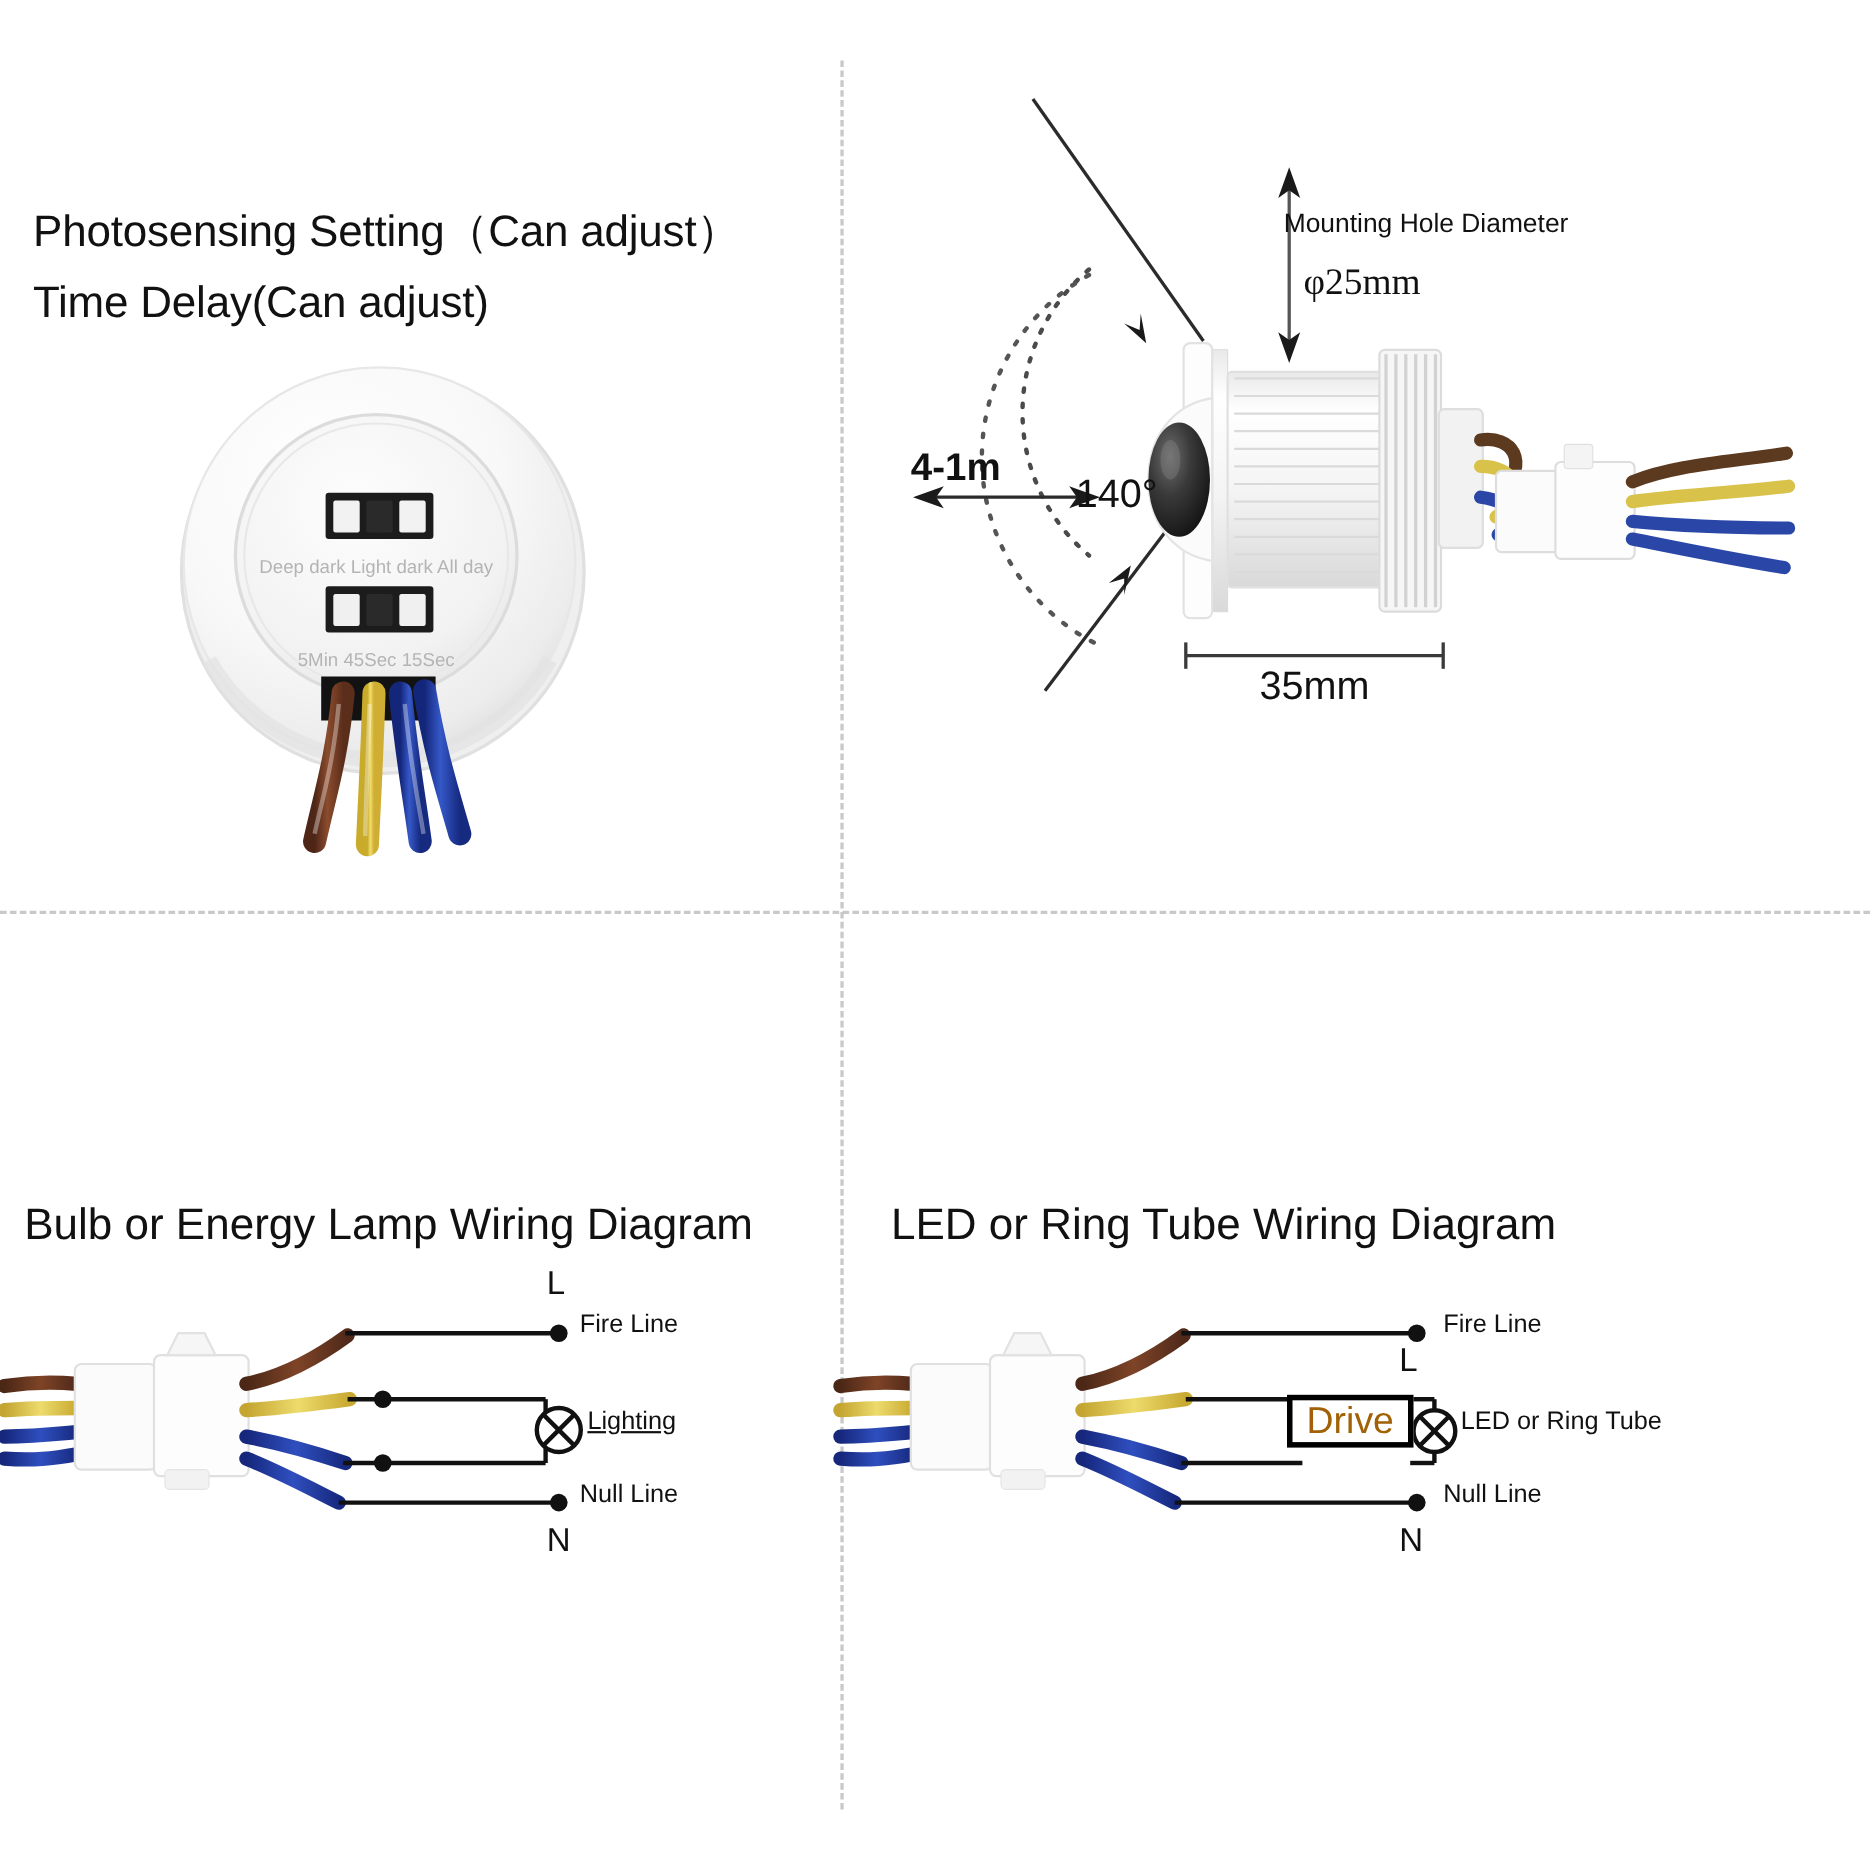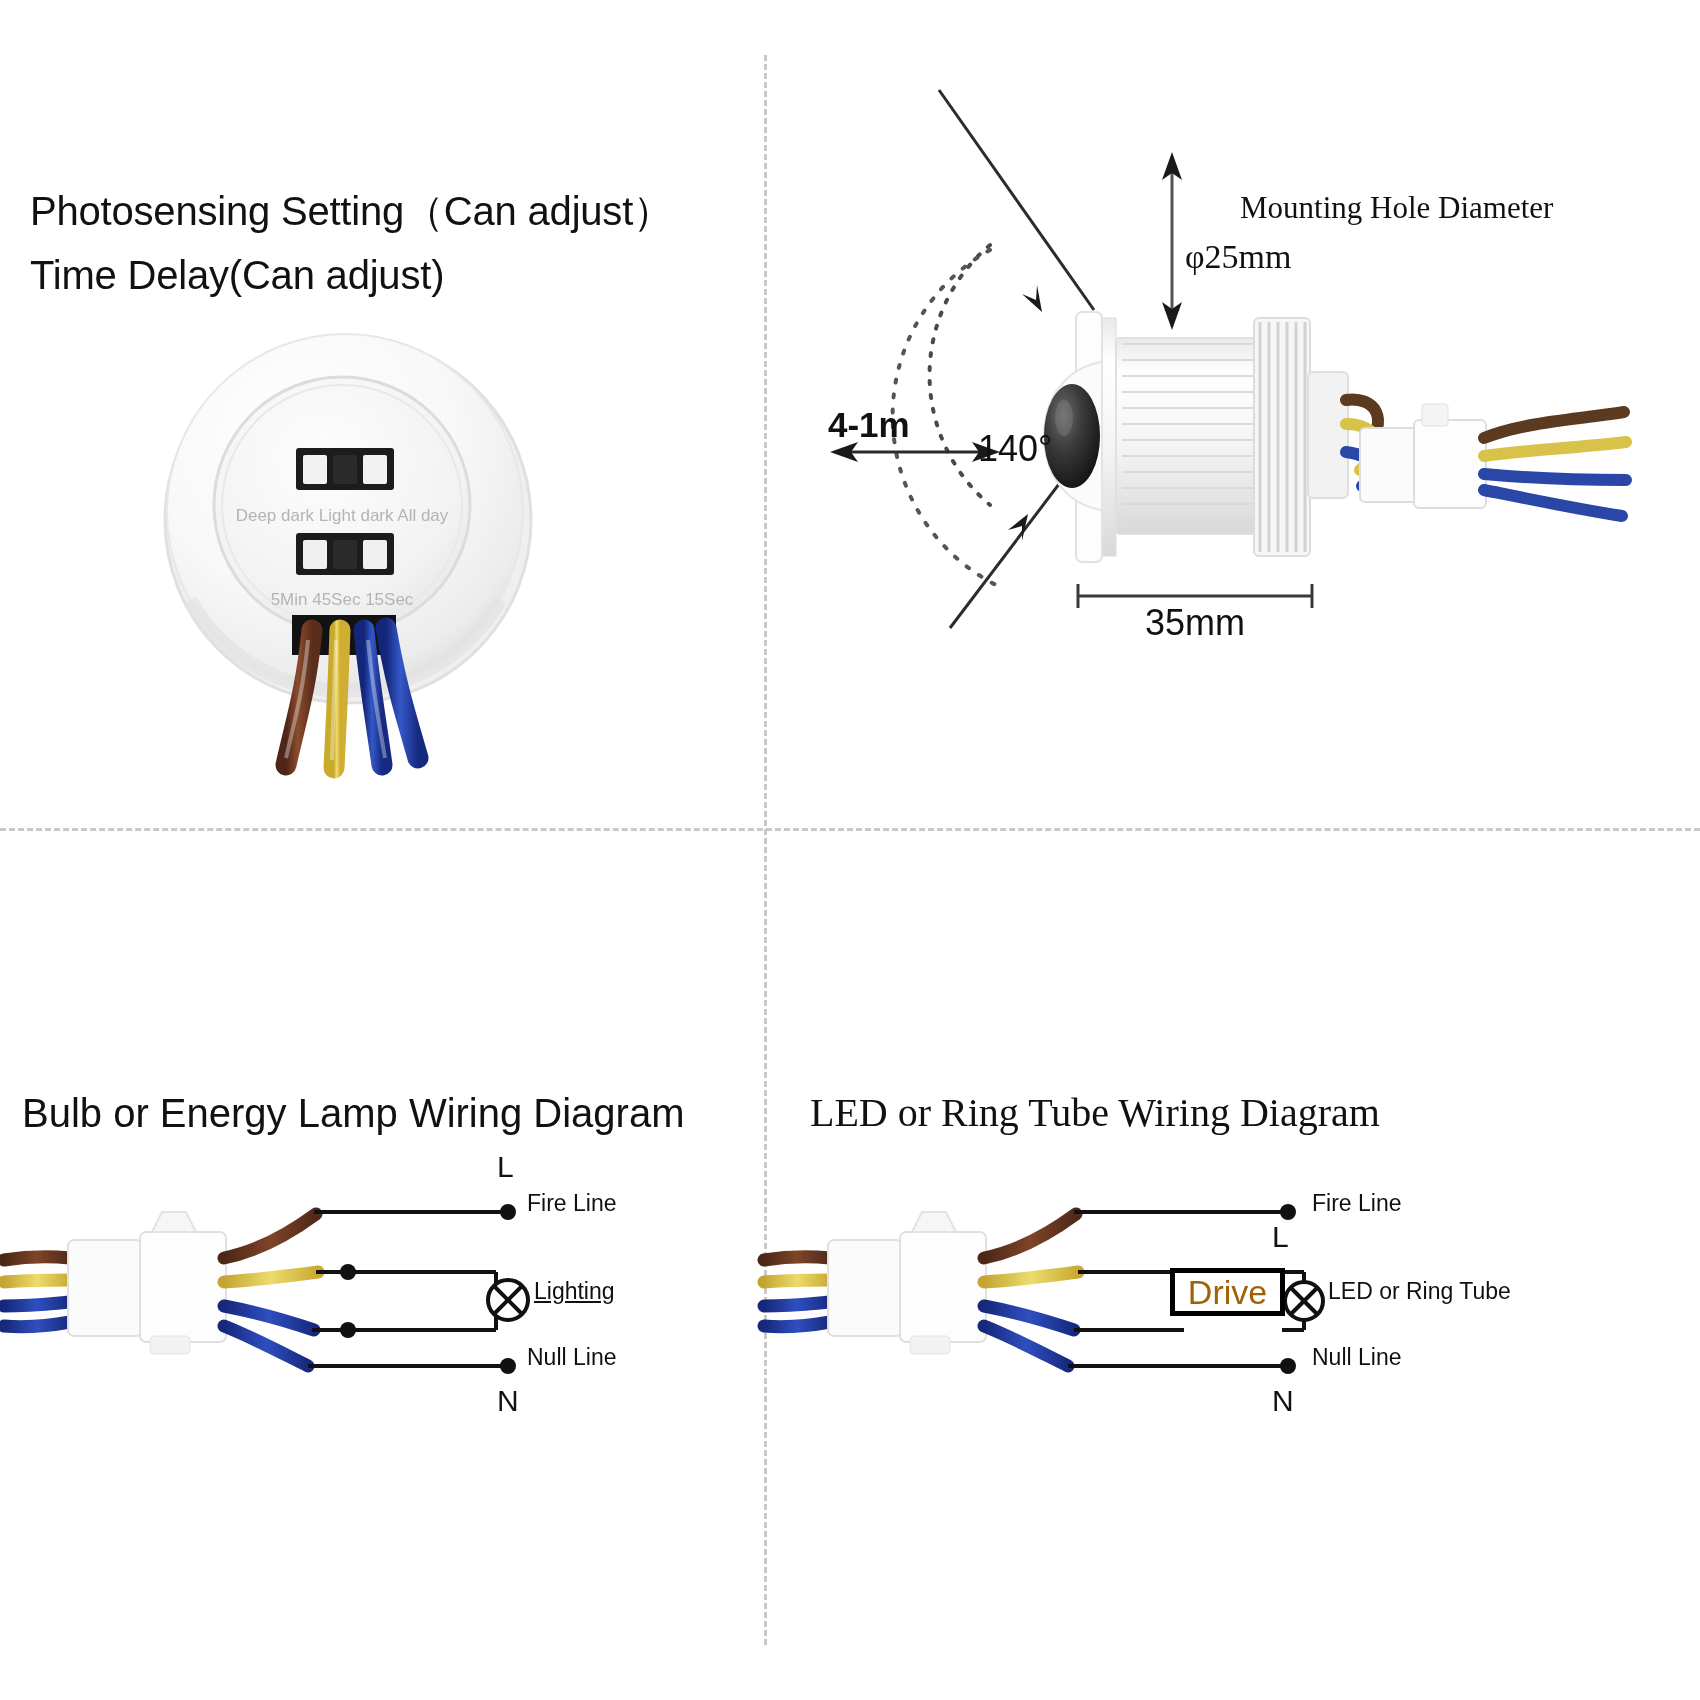--- a/index.html
+++ b/index.html
@@ -23,25 +23,25 @@
 
   
   .head-line{position:absolute;font-size:40px;line-height:46px;
     letter-spacing:-0.2px;color:#111;white-space:nowrap;font-weight:400;}
   .hl1{left:30px;top:188px;}
   .hl2{left:30px;top:252px;}
 
   .diagram-title{position:absolute;font-size:40px;line-height:46px;
     color:#111;white-space:nowrap;font-weight:400;}
   .dt-left{left:22px;top:1090px;}
-  .dt-right{left:810px;top:1090px;font-family:Liberation Serif, serif;}
+  .dt-right{left:810px;top:1090px;}
 
   
   .anno{position:absolute;white-space:nowrap;color:#111;}
-  .anno-mount{left:1240px;top:190px;font-size:31px;font-family:Liberation Serif, serif;}
+  .anno-mount{left:1167px;top:190px;font-size:24px;}
   .anno-phi{left:1185px;top:238px;font-size:34px;
     font-family:"Liberation Serif","DejaVu Serif",serif;}
   .anno-46m{left:828px;top:405px;font-size:35px;font-weight:600;}
   .anno-110{left:978px;top:428px;font-size:36px;font-weight:500;}
   .anno-35{left:1145px;top:602px;font-size:36px;font-weight:500;}
 
   
   .wlabel{position:absolute;white-space:nowrap;font-size:23px;color:#111;}
   .wlabel-sm{position:absolute;white-space:nowrap;font-size:30px;color:#111;}
   .drive-box{position:absolute;border:5px solid #000;background:#fff;

